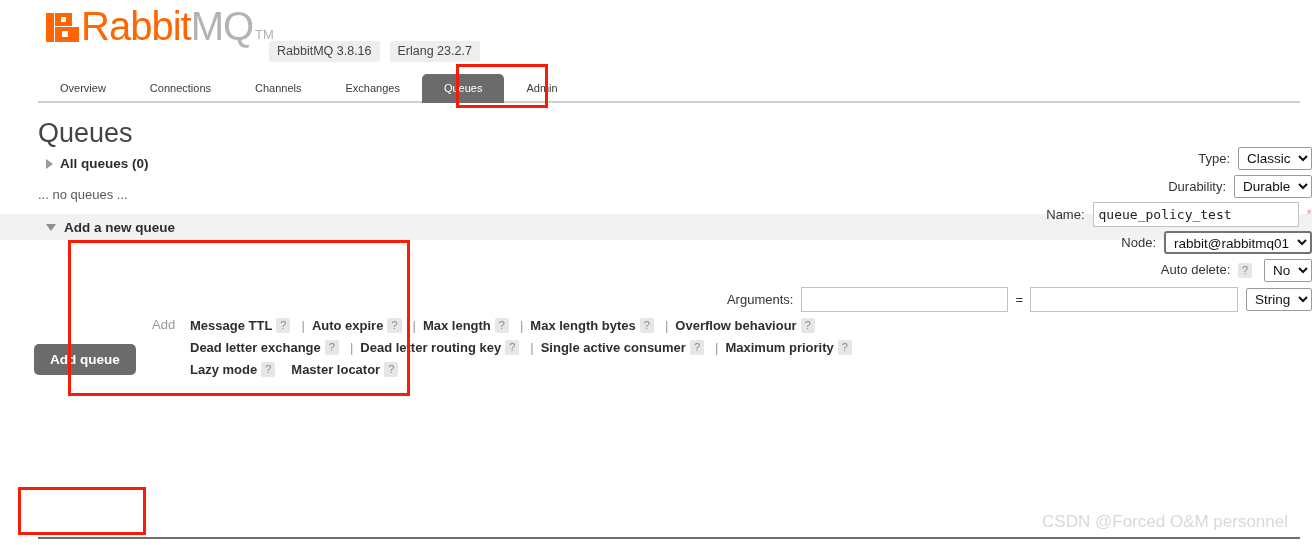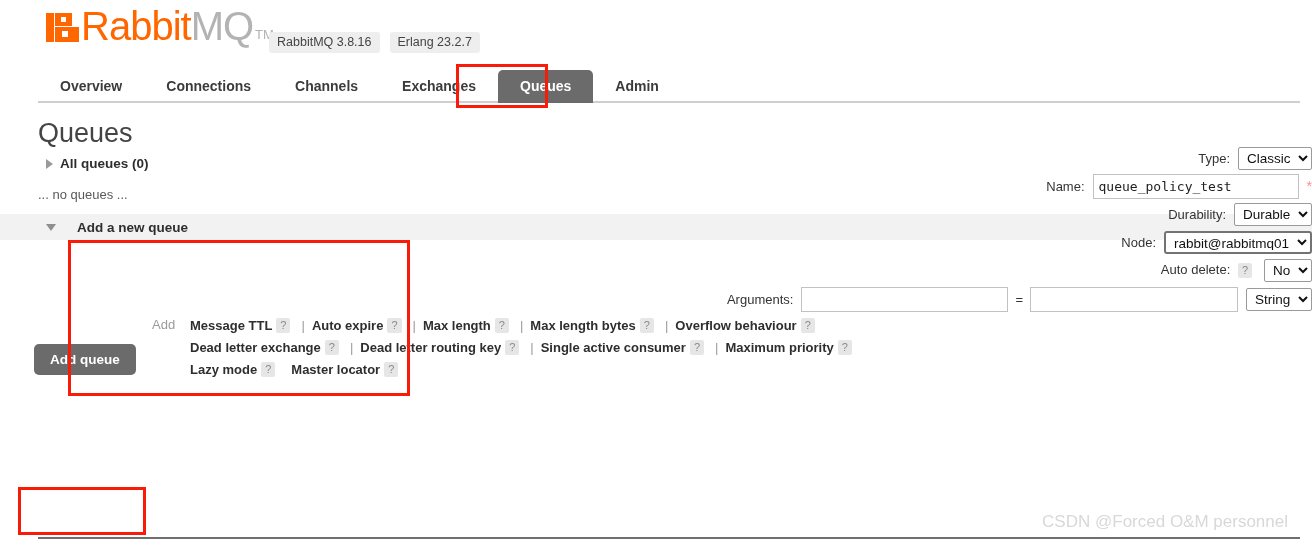--- a/index.html
+++ b/index.html
@@ -75,21 +75,21 @@
   .logo-rabbit { color: #f60; }
   .logo-mq { color: #b3b3b3; }
   .logo-tm {
     font-size: 13px;
     color: #b3b3b3;
     margin-left: 2px;
     margin-bottom: 4px;
   }
   .badges {
     position: absolute;
-    left: 269px; top: 32px;
+    left: 269px; top: 41px;
     display: flex;
     gap: 10px;
   }
   .badge {
     background: #eeeeee;
     color: #444444;
     border-radius: 3px;
     padding: 3px 8px 4px 8px;
     font-size: 12.5px;
     white-space: nowrap;
@@ -110,22 +110,22 @@
     background: #cfcfcf;
   }
   .nav-list {
     position: absolute;
     left: 38px; top: 0;
     display: flex;
     align-items: flex-end;
     height: 41px;
   }
   .nav-item {
-    font-size: 14px;
-    font-weight: bold;
+    font-size: 11px;
+    font-weight: normal;
     color: #3b3b3b;
     padding: 8px 22px 9px 22px;
     white-space: nowrap;
   }
   .nav-item.active {
     background: #6b6b6b;
     color: #ffffff;
     border-radius: 5px 5px 0 0;
   }
 
@@ -175,21 +175,21 @@
     left: 0; top: 110px;
     width: 1312px;
     height: 26px;
     background: #f2f2f2;
     display: flex;
     align-items: center;
   }
   .section-head-inner {
     display: flex;
     align-items: center;
-    gap: 21px;
+    gap: 8px;
     margin-left: 46px;
     font-size: 13.5px;
     font-weight: bold;
     color: #2e2e2e;
   }
 
   
   #queue-form {
     position: absolute;
     left: 0; top: 144px;
@@ -368,30 +368,30 @@
 <div id="queue-form">
 
   <div class="form-row">
     <div class="form-label">Type:</div>
     <select class="ui-select">
       <option>Classic</option>
     </select>
   </div>
 
   <div class="form-row">
-    <div class="form-label">Name:</div>
-    <input class="ui-text" style="width: 194px;" value="queue_policy_test">
-    <span class="req-star">*</span>
-  </div>
-
-  <div class="form-row">
     <div class="form-label">Durability:</div>
     <select class="ui-select">
       <option>Durable</option>
     </select>
+  </div>
+
+  <div class="form-row">
+    <div class="form-label">Name:</div>
+    <input class="ui-text" style="width: 194px;" value="queue_policy_test">
+    <span class="req-star">*</span>
   </div>
 
   <div class="form-row">
     <div class="form-label">Node:</div>
     <select class="ui-select focused">
       <option>rabbit@rabbitmq01</option>
     </select>
   </div>
 
   <div class="form-row">

